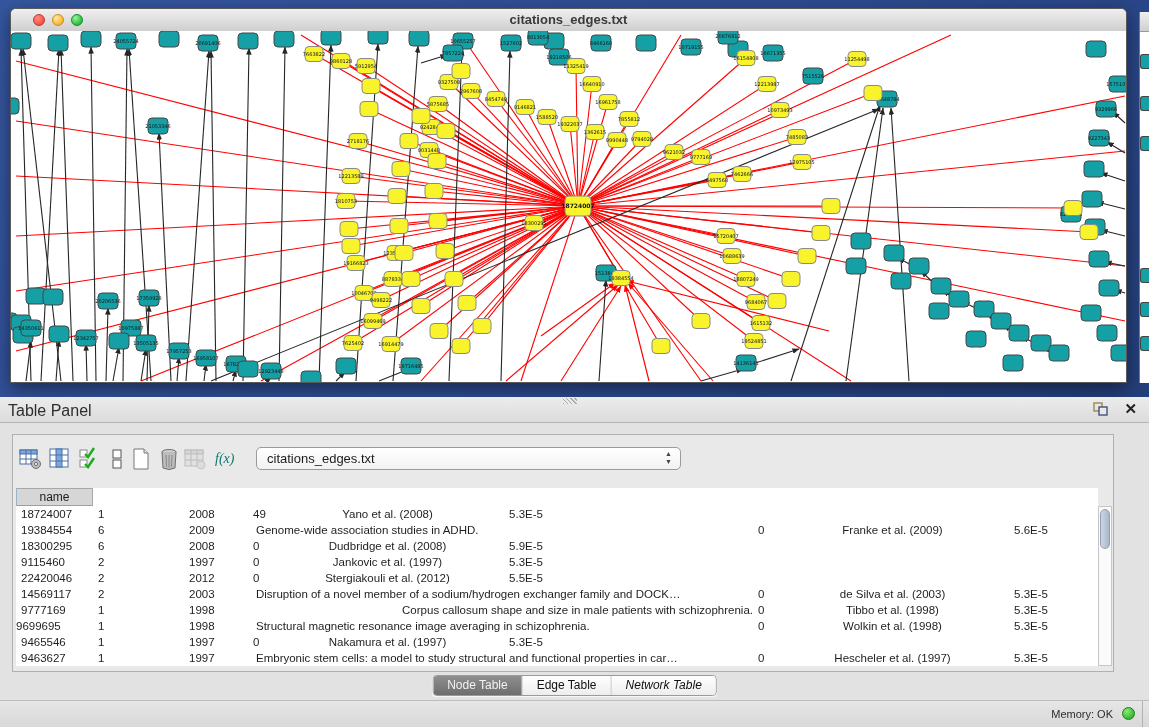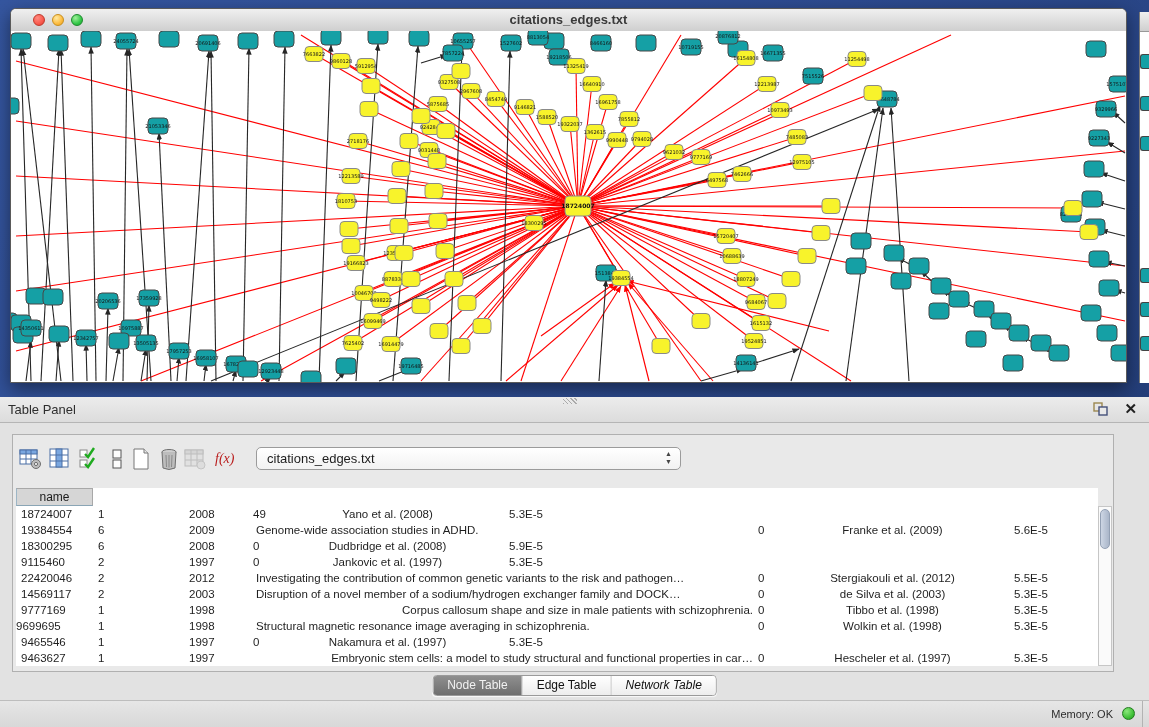--- a/index.html
+++ b/index.html
@@ -24,31 +24,31 @@
   .tl.yellow{left:41px;background:radial-gradient(circle at 35% 30%,#ffe9a0,#fdbc40 60%,#e09c1e);border:1px solid #c98f1d;}
   .tl.green{left:60px;background:radial-gradient(circle at 35% 30%,#9ff09a,#33c748 60%,#1f9e33);border:1px solid #1d8a2c;}
   .canvas{position:absolute;left:0;top:22px;width:1115px;height:351px;background:#fff;overflow:hidden;}
   .sliver{position:absolute;left:1139px;top:12px;width:10px;height:371px;background:#fff;
     border-left:1px solid #777;box-sizing:border-box;}
   .sliver .bar{position:absolute;left:0;top:0;width:100%;height:19px;background:linear-gradient(#efefef,#cfcfcf);border-bottom:1px solid #999;}
   .sliver .frag{position:absolute;left:0;width:8px;height:13px;background:#15a0a5;border:1px solid #444;border-right:none;border-radius:3px 0 0 3px;}
   
   .panel-header{position:absolute;left:0;top:397px;width:1149px;height:26px;
     background:linear-gradient(#ececec,#dcdcdc);border-bottom:1px solid #b5b5b5;box-sizing:border-box;}
-  .panel-header .ph-title{position:absolute;left:8px;top:5px;font-size:13px;color:#2e2e2e;}
+  .panel-header .ph-title{position:absolute;left:8px;top:5px;font-size:16px;color:#2e2e2e;}
   .grip{position:absolute;left:563px;top:1px;width:14px;height:6px;opacity:.55;
     background:repeating-linear-gradient(45deg,#777 0 1px,transparent 1px 3px);}
   .float-btn{position:absolute;right:40px;top:5px;width:16px;height:15px;cursor:pointer;}
   .close-btn{position:absolute;right:12px;top:3px;font-size:15px;font-weight:bold;color:#222;cursor:pointer;line-height:18px;}
   .panel-body{position:absolute;left:0;top:423px;width:1149px;height:277px;background:#e2e2e2;}
   .inner-box{position:absolute;left:12px;top:11px;width:1102px;height:238px;
     background:#e9e9e9;border:1px solid #b0b0b0;box-sizing:border-box;}
   .toolbar{position:absolute;left:0;top:0;width:100%;height:50px;}
   .tb-icon{position:absolute;top:12px;width:24px;height:24px;cursor:pointer;}
-  .fx{font-size:14px;font-style:italic;font-family:"Liberation Serif",serif;color:#b91c1c;line-height:24px;}
+  .fx{font-size:14px;font-style:italic;font-family:"Liberation Serif",serif;color:#0f766e;line-height:24px;}
   .combo{position:absolute;left:243px;top:12px;width:425px;height:23px;background:linear-gradient(#ffffff,#f2f2f2);
     border:1px solid #9b9b9b;border-radius:5px;box-sizing:border-box;cursor:pointer;
     box-shadow:inset 0 1px 0 #fff;}
   .combo .val{position:absolute;left:10px;top:3px;font-size:13px;color:#1c1c1c;}
   .combo .arrows{position:absolute;right:8px;top:2px;font-size:7px;line-height:8px;color:#444;text-align:center;}
   
   .tbl{position:absolute;left:3px;top:53px;width:1082px;background:#fff;}
   .th{box-sizing:border-box;height:18px;line-height:17px;font-size:12px;color:#1c1c1c;text-align:center;
     background:#c9dfee;border-right:1px solid #9db6c6;border-top:1px solid #9db6c6;border-bottom:1px solid #8aa5b5;
     overflow:hidden;white-space:nowrap;cursor:pointer;}
@@ -621,21 +621,20 @@
           <div class="td" style="width: 88px; text-align: left; padding-left: 5px;">2</div>
           <div class="td" style="width: 67px; text-align: left; padding-left: 8px;">1997</div>
           <div class="td" style="width: 68px; text-align: left; padding-left: 5px;">0</div>
           <div class="td" style="width: 143px; text-align: center; padding-left: 0px;">Jankovic et al. (1997)</div>
           <div class="td" style="width: 134px; text-align: center; padding-left: 0px;">5.3E-5</div>
         </div>
         <div class="trow">
           <div class="td" style="width: 77px; text-align: left; padding-left: 5px;">22420046</div>
           <div class="td" style="width: 88px; text-align: left; padding-left: 5px;">2</div>
           <div class="td" style="width: 67px; text-align: left; padding-left: 8px;">2012</div>
-          <div class="td" style="width: 505px; text-align: left; padding-left: 8px;">Investigating the contribution of common genetic variants to the risk and pathogen…</div>
           <div class="td" style="width: 68px; text-align: left; padding-left: 5px;">0</div>
           <div class="td" style="width: 143px; text-align: center; padding-left: 0px;">Stergiakouli et al. (2012)</div>
           <div class="td" style="width: 134px; text-align: center; padding-left: 0px;">5.5E-5</div>
         </div>
         <div class="trow">
           <div class="td" style="width: 77px; text-align: left; padding-left: 5px;">14569117</div>
           <div class="td" style="width: 88px; text-align: left; padding-left: 5px;">2</div>
           <div class="td" style="width: 67px; text-align: left; padding-left: 8px;">2003</div>
           <div class="td" style="width: 505px; text-align: left; padding-left: 8px;">Disruption of a novel member of a sodium/hydrogen exchanger family and DOCK…</div>
           <div class="td" style="width: 68px; text-align: left; padding-left: 5px;">0</div>
@@ -665,21 +664,21 @@
           <div class="td" style="width: 88px; text-align: left; padding-left: 5px;">1</div>
           <div class="td" style="width: 67px; text-align: left; padding-left: 8px;">1997</div>
           <div class="td" style="width: 68px; text-align: left; padding-left: 5px;">0</div>
           <div class="td" style="width: 143px; text-align: center; padding-left: 0px;">Nakamura et al. (1997)</div>
           <div class="td" style="width: 134px; text-align: center; padding-left: 0px;">5.3E-5</div>
         </div>
         <div class="trow">
           <div class="td" style="width: 77px; text-align: left; padding-left: 5px;">9463627</div>
           <div class="td" style="width: 88px; text-align: left; padding-left: 5px;">1</div>
           <div class="td" style="width: 67px; text-align: left; padding-left: 8px;">1997</div>
-          <div class="td" style="width: 505px; text-align: right; padding-left: 8px;">Embryonic stem cells: a model to study structural and functional properties in car…</div>
+          <div class="td" style="width: 505px; text-align: left; padding-left: 8px;">Embryonic stem cells: a model to study structural and functional properties in car…</div>
           <div class="td" style="width: 68px; text-align: left; padding-left: 5px;">0</div>
           <div class="td" style="width: 143px; text-align: center; padding-left: 0px;">Hescheler et al. (1997)</div>
           <div class="td" style="width: 134px; text-align: center; padding-left: 0px;">5.3E-5</div>
         </div>
       </div>
     <div class="vscroll" style="top:71px;height:160px">
       <div class="vthumb"></div>
     </div>
   </div>
   <div class="tabs" id="tabs">

